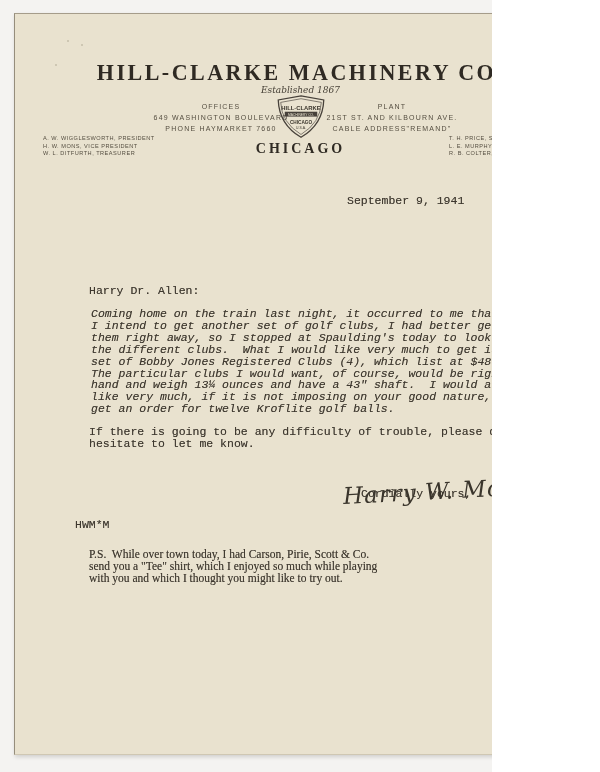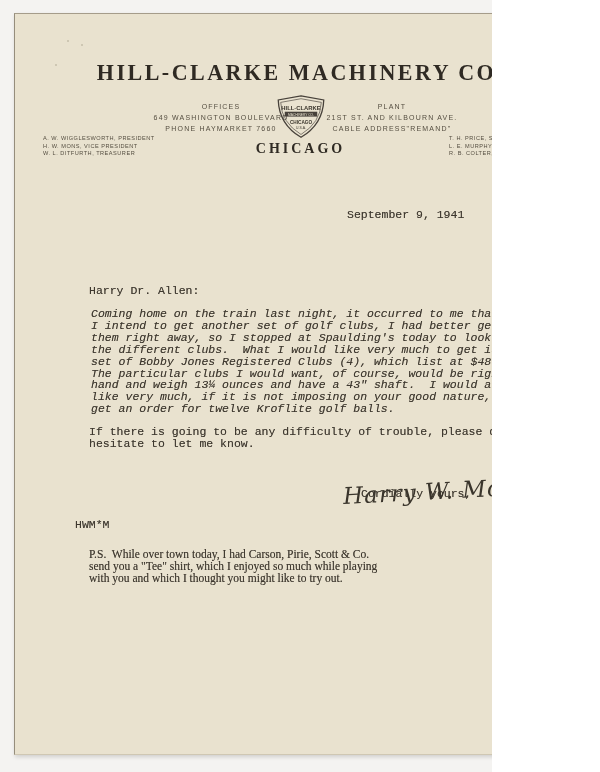--- a/index.html
+++ b/index.html
@@ -74,21 +74,21 @@
   
   .tw{
     position:absolute;
     font-family:"Liberation Mono", monospace;
     font-size:11.5px;
     line-height:11.9px;
     color:#3e382f;
     white-space:pre-wrap;
     text-shadow:0 0 0.5px rgba(62,56,47,0.55);
   }
-  .date-line{left:332px;top:181px;margin-top:14px;}
+  .date-line{left:332px;top:181px;}
   .recipient{left:74px;top:224px;}
   .salutation{left:74px;top:271px;}
   .body1{left:76px;top:294px;width:452px;font-style:italic;}
   .body2{left:74px;top:412px;width:452px;}
   .closing{left:346px;top:474px;}
   .initials{left:60px;top:505px;}
   .postscript{left:74px;top:535px;width:452px;font-family:Liberation Serif, serif;}
   .signature{
     position:absolute;left:328px;top:464px;
     font-family:"DejaVu Serif", serif;
@@ -107,20 +107,21 @@
 <body>
 
 <div class="page">
   <div class="paper">
 
     <div class="pencil-dot" style="left:52px;top:26px;"></div>
     <div class="pencil-dot" style="left:66px;top:30px;"></div>
     <div class="pencil-dot" style="left:40px;top:50px;"></div>
 
     <div class="company-title">HILL-CLARKE MACHINERY CO.</div>
+    <div class="established">Established 1867</div>
 
     <div class="head-block offices-block">
       <div class="hb-label">OFFICES</div>
       <div class="hb-line">649 WASHINGTON BOULEVARD</div>
       <div class="hb-line">PHONE HAYMARKET 7660</div>
     </div>
 
     <div class="head-block plant-block">
       <div class="hb-label">PLANT</div>
       <div class="hb-line">21ST ST. AND KILBOURN AVE.</div>

